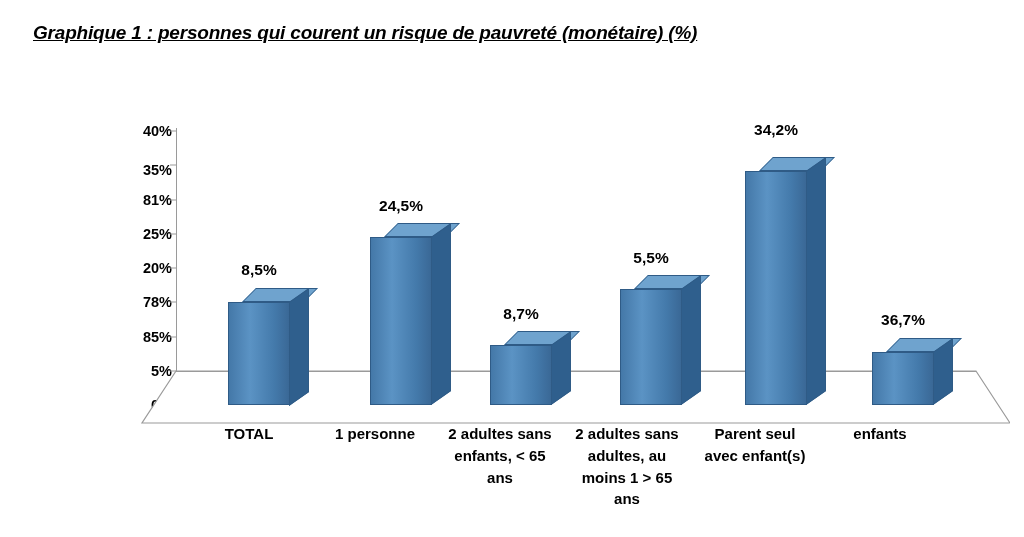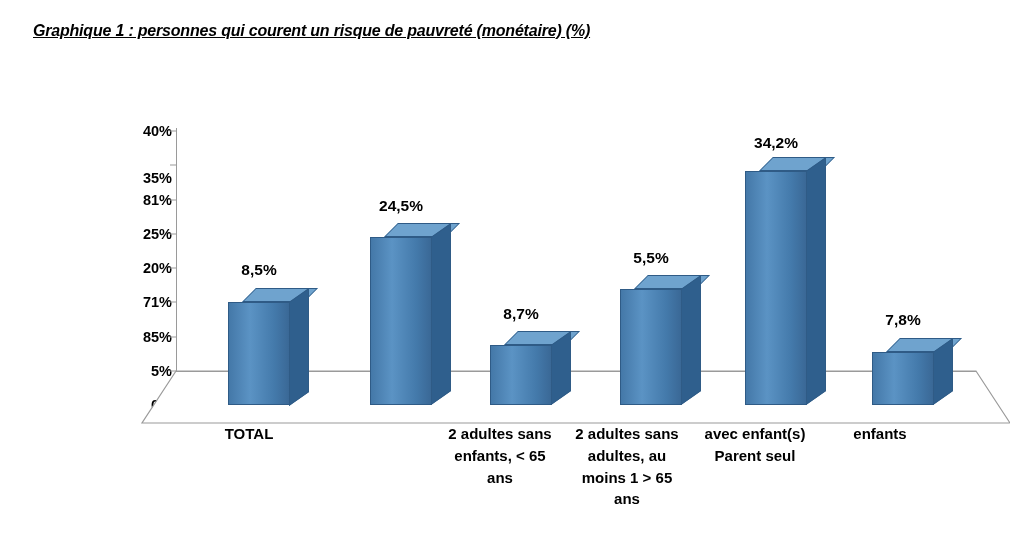--- a/index.html
+++ b/index.html
@@ -14,21 +14,21 @@
     color: #000000;
     overflow: hidden;
     position: relative;
   }
 
   
   .title {
     position: absolute;
     left: 33px;
     top: 22px;
-    font-size: 16px;
+    font-size: 19px;
     font-weight: bold;
     font-style: italic;
     text-decoration: underline;
     letter-spacing: -0.2px;
     white-space: nowrap;
   }
 
   
   .chart-area {
     position: absolute;
@@ -166,25 +166,25 @@
 <body>
 
 <div class="title">Graphique 1 : personnes qui courent un risque de pauvreté (monétaire) (%)</div>
 
 <div class="chart-area">
 
   <div class="y-labels">
     <div class="y-label" style="top:310px">0%</div>
     <div class="y-label" style="top:275.75px">5%</div>
     <div class="y-label" style="top:241.5px">85%</div>
-    <div class="y-label" style="top:207.25px">71%</div>
+    <div class="y-label" style="top:207.25px">78%</div>
     <div class="y-label" style="top:173px">20%</div>
     <div class="y-label" style="top:138.75px">25%</div>
     <div class="y-label" style="top:104.5px">81%</div>
-    <div class="y-label" style="top:83px">35%</div>
+    <div class="y-label" style="top:75px">35%</div>
     <div class="y-label" style="top:36px">40%</div>
   </div>
 
   <div class="tick" style="top:310px"></div>
   <div class="tick" style="top:275.75px"></div>
   <div class="tick" style="top:241.5px"></div>
   <div class="tick" style="top:207.25px"></div>
   <div class="tick" style="top:173px"></div>
   <div class="tick" style="top:138.75px"></div>
   <div class="tick" style="top:104.5px"></div>
@@ -225,55 +225,58 @@
       <div class="bar-top" style="bottom:115.8px;"></div>
       <div class="bar-side" style="height:115.8px;"></div>
       <div class="bar" style="height:115.8px;"></div>
       <div class="bar-value" style="left:-39px; bottom:138px;">5,5%</div>
     </div>
 
     <div class="bar-group" style="left:745px; bottom:30px;">
       <div class="bar-top" style="bottom:234.3px;"></div>
       <div class="bar-side" style="height:234.3px;"></div>
       <div class="bar" style="height:234.3px;"></div>
-      <div class="bar-value" style="left:-39px; bottom:253px;text-align:center;">34,2%</div>
+      <div class="bar-value" style="left:-39px; bottom:266px;text-align:center;">34,2%</div>
     </div>
 
     <div class="bar-group" style="left:872px; bottom:30px;">
       <div class="bar-top" style="bottom:53.4px;"></div>
       <div class="bar-side" style="height:53.4px;"></div>
       <div class="bar" style="height:53.4px;"></div>
-      <div class="bar-value" style="left:-39px; bottom:76px;">7,8%</div>
+      <div class="bar-value" style="left:-39px; bottom:76px;">36,7%</div>
     </div>
 
   </div>
 
   <div class="cat-labels">
 
     <div class="cat-label" style="left:174px; top:10px;">
       <div>TOTAL</div>
     </div>
 
+    <div class="cat-label" style="left:300px; top:10px;">
+      <div>1 personne</div>
+    </div>
 
     <div class="cat-label" style="left:425px; top:10px;">
       <div>2 adultes sans</div>
       <div>enfants, &lt; 65</div>
       <div>ans</div>
     </div>
 
     <div class="cat-label" style="left:552px; top:10px;">
       <div>2 adultes sans</div>
       <div>adultes, au</div>
       <div>moins 1 &gt; 65</div>
       <div>ans</div>
     </div>
 
     <div class="cat-label" style="left:680px; top:10px;">
+      <div>Parent seul</div>
       <div>avec enfant(s)</div>
-      <div>Parent seul</div>
     </div>
 
     <div class="cat-label" style="left:805px; top:10px;">
       <div>enfants</div>
     </div>
 
   </div>
 
 </div>
 

